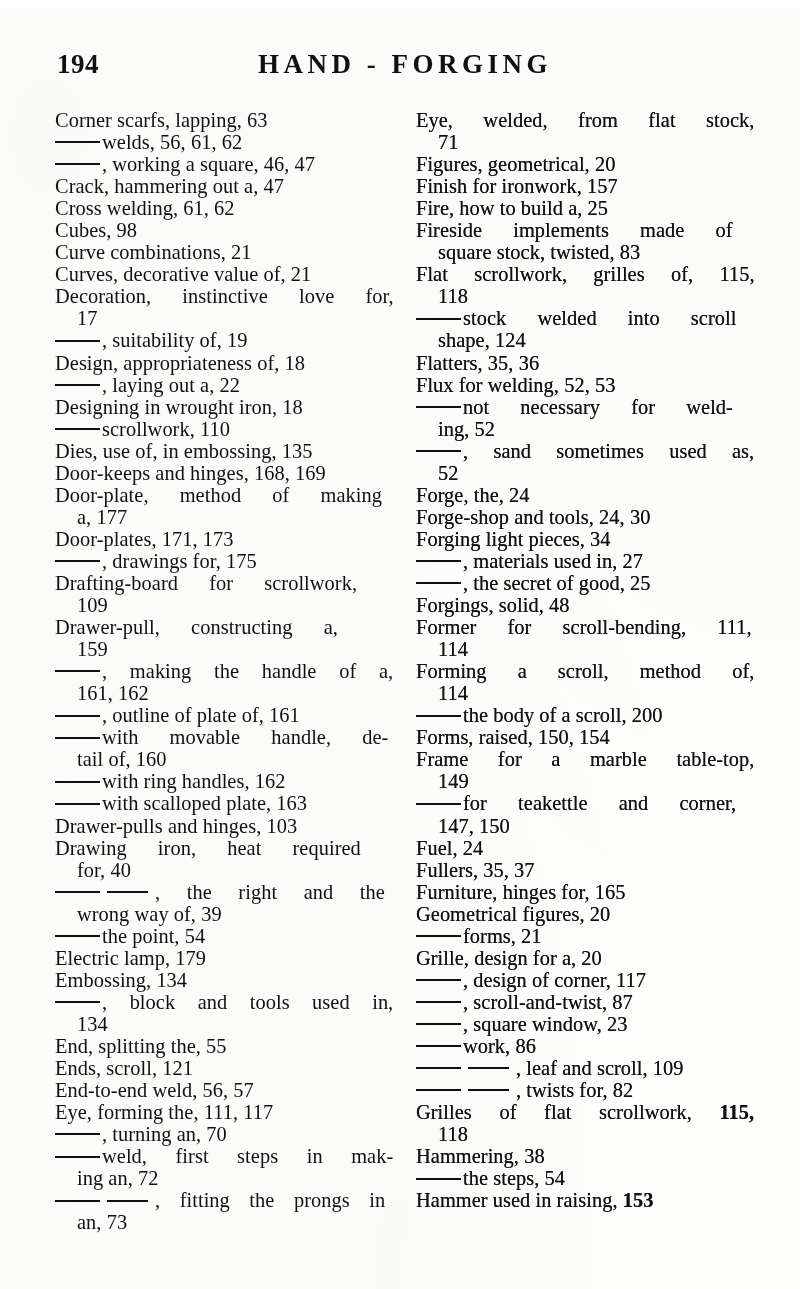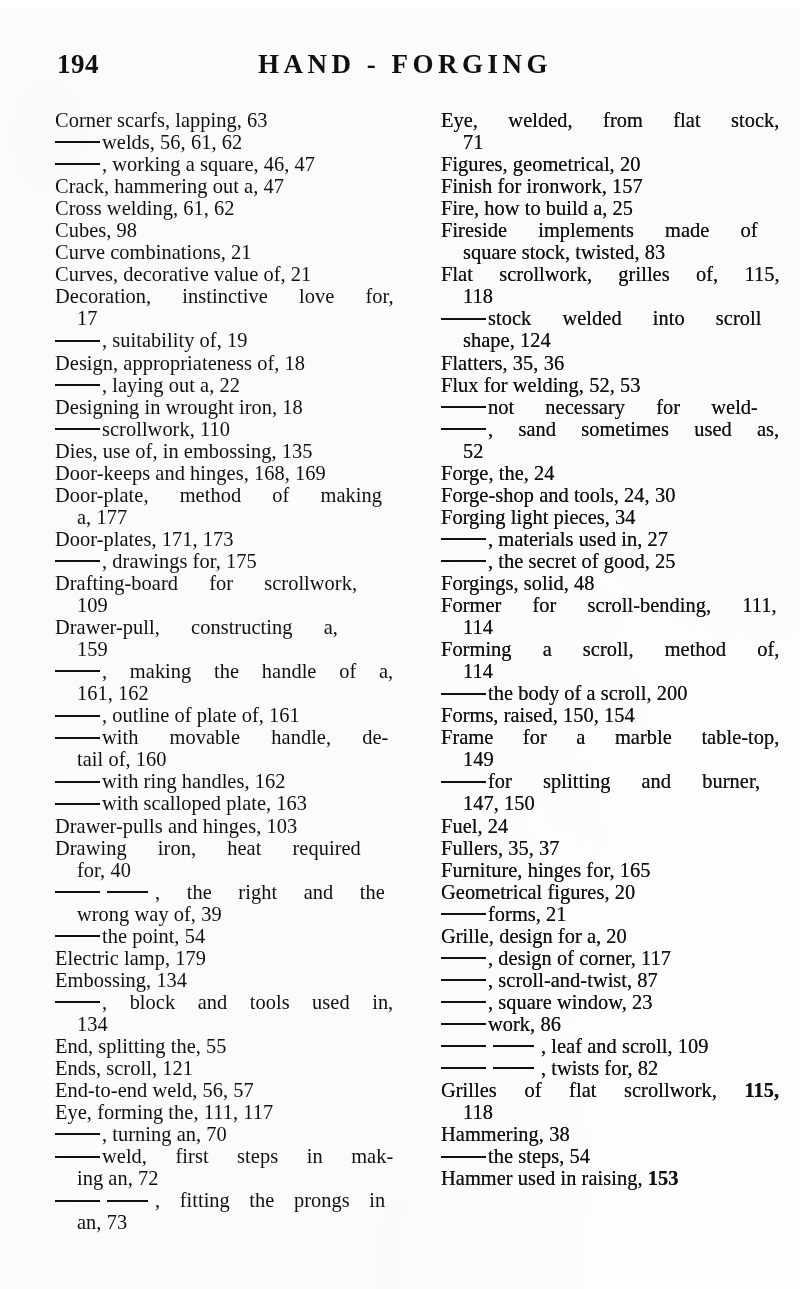--- a/index.html
+++ b/index.html
@@ -71,21 +71,21 @@
     top: 101px;
     left: 0;
     right: 0;
   }
   .col {
     position: absolute;
     top: 0;
     width: 337px;
   }
   #col-left  { left: 55px; }
-  #col-right { left: 441px; }
+  #col-right { left: 416px; }
 
   .entry {
     margin: 0;
     padding: 0;
   }
   .ln {
     display: block;
     font-size: 20.4px;
     line-height: 22.05px;
     white-space: nowrap;
@@ -282,20 +282,21 @@
           <span class="ln turn"><span>shape, 124</span></span>
         </div>
         <div class="entry">
           <span class="ln"><span>Flatters, 35, 36</span></span>
         </div>
         <div class="entry">
           <span class="ln"><span>Flux for welding, 52, 53</span></span>
         </div>
         <div class="entry">
           <span class="ln" style="word-spacing: 26px;"><span class="dash"></span><span>not necessary for weld-</span></span>
+          <span class="ln turn"><span>ing, 52</span></span>
         </div>
         <div class="entry">
           <span class="ln" style="word-spacing: 20.11px;"><span class="dash"></span><span>, sand sometimes used as,</span></span>
           <span class="ln turn"><span>52</span></span>
         </div>
         <div class="entry">
           <span class="ln"><span>Forge, the, 24</span></span>
         </div>
         <div class="entry">
           <span class="ln"><span>Forge-shop and tools, 24, 30</span></span>
@@ -324,21 +325,21 @@
           <span class="ln"><span class="dash"></span><span>the body of a scroll, 200</span></span>
         </div>
         <div class="entry">
           <span class="ln"><span>Forms, raised, 150, 154</span></span>
         </div>
         <div class="entry">
           <span class="ln" style="word-spacing: 24.38px;"><span>Frame for a marble table-top,</span></span>
           <span class="ln turn"><span>149</span></span>
         </div>
         <div class="entry">
-          <span class="ln" style="word-spacing: 26px;"><span class="dash"></span><span>for splitting and burner,</span></span>
+          <span class="ln" style="word-spacing: 26px;"><span class="dash"></span><span>for teakettle and corner,</span></span>
           <span class="ln turn"><span>147, 150</span></span>
         </div>
         <div class="entry">
           <span class="ln"><span>Fuel, 24</span></span>
         </div>
         <div class="entry">
           <span class="ln"><span>Fullers, 35, 37</span></span>
         </div>
         <div class="entry">
           <span class="ln"><span>Furniture, hinges for, 165</span></span>

